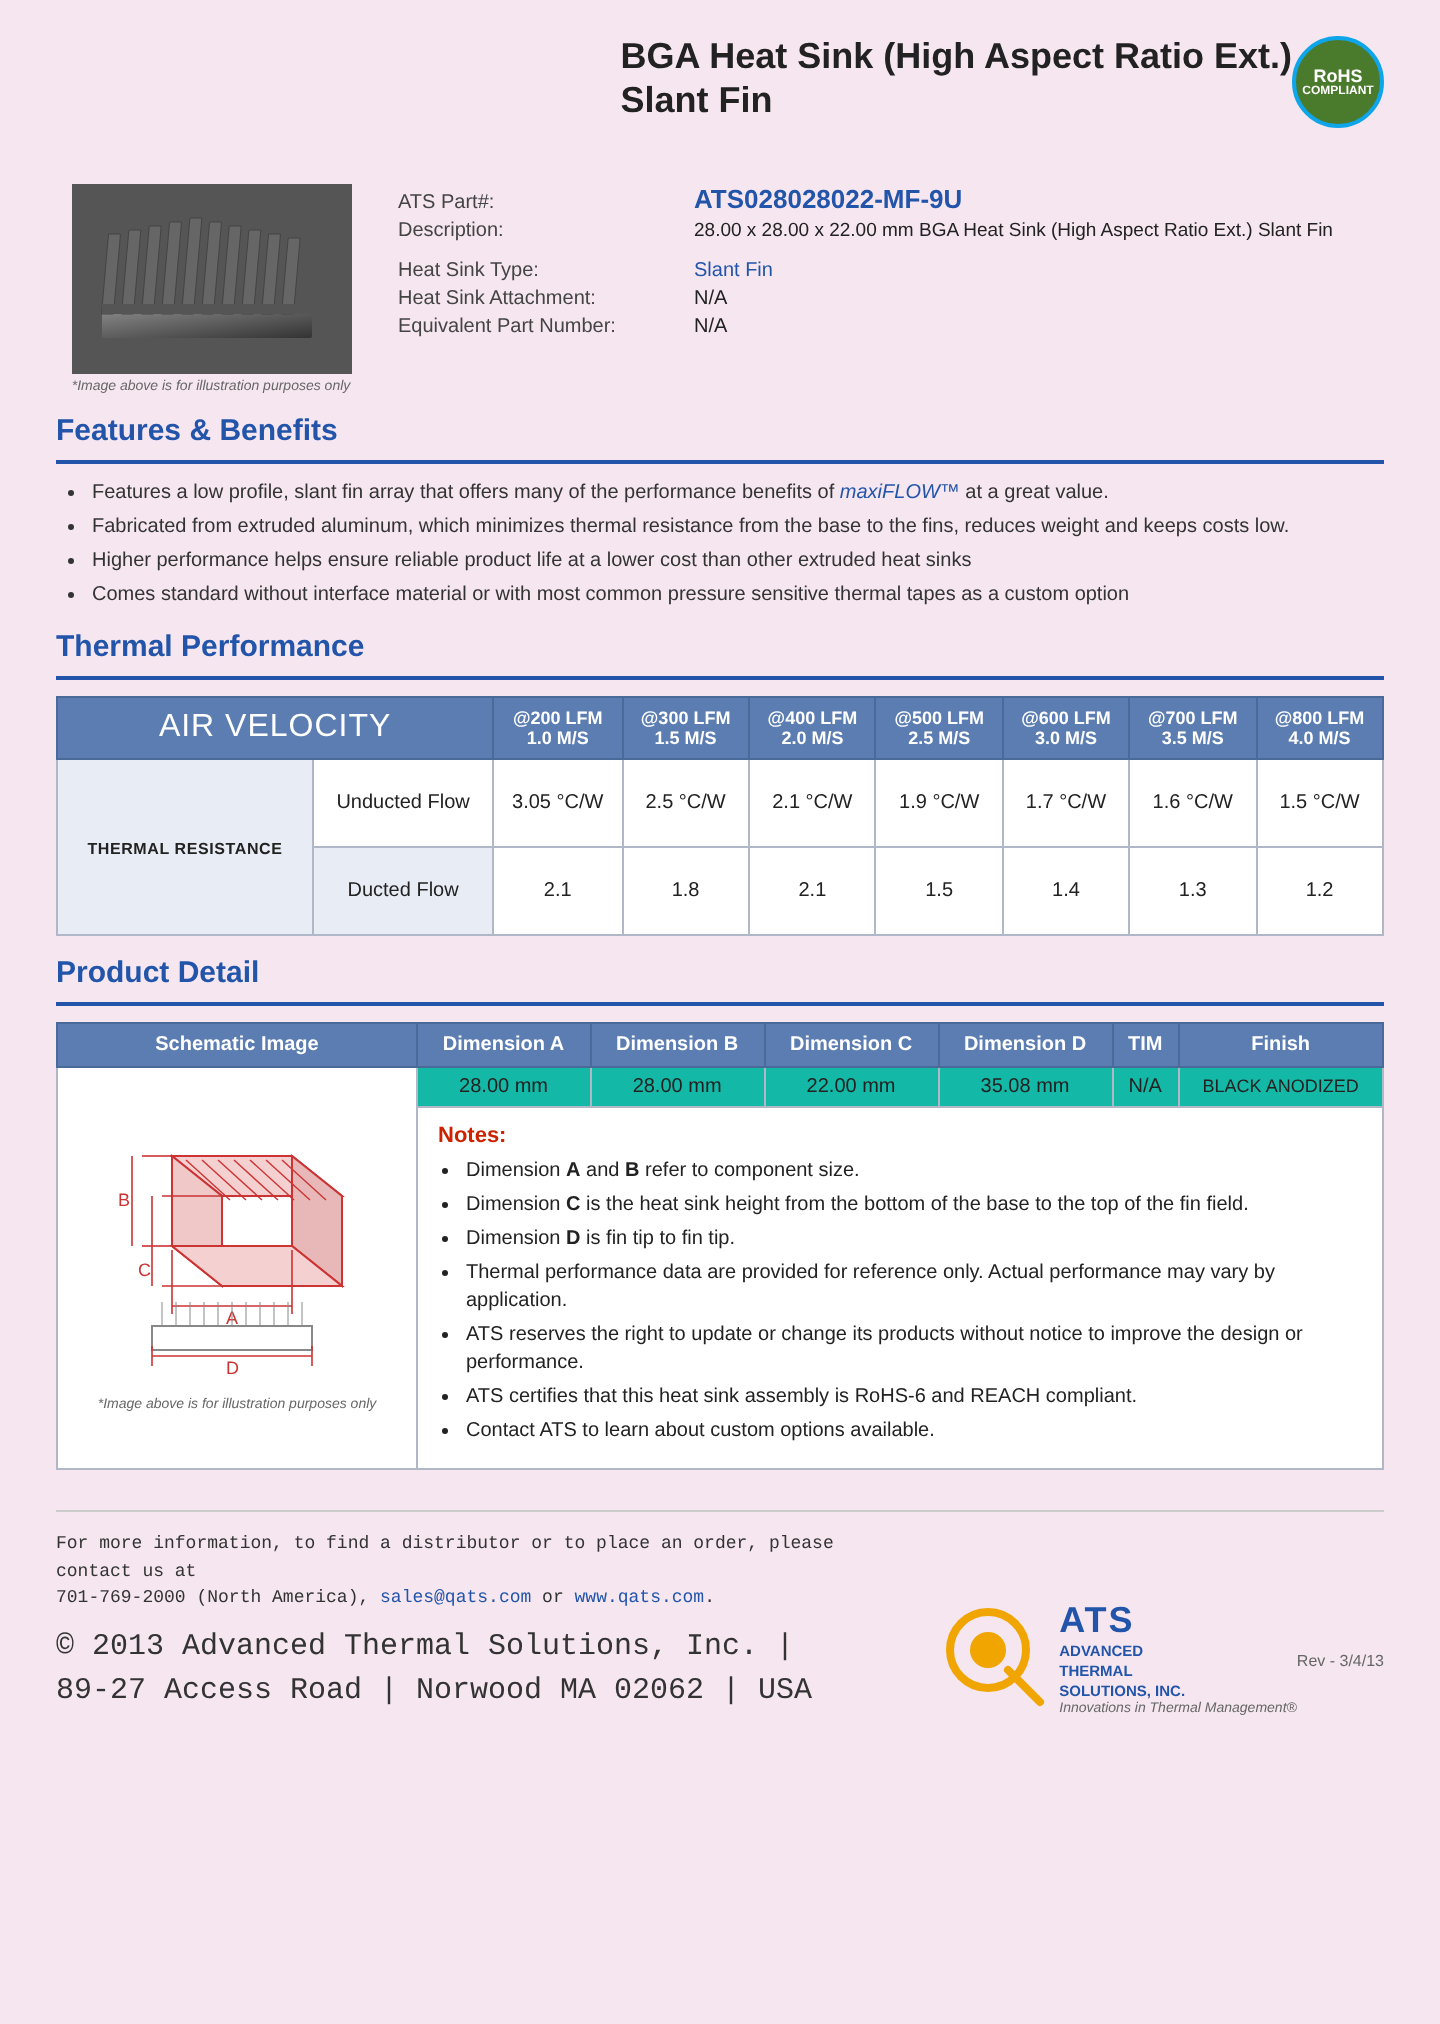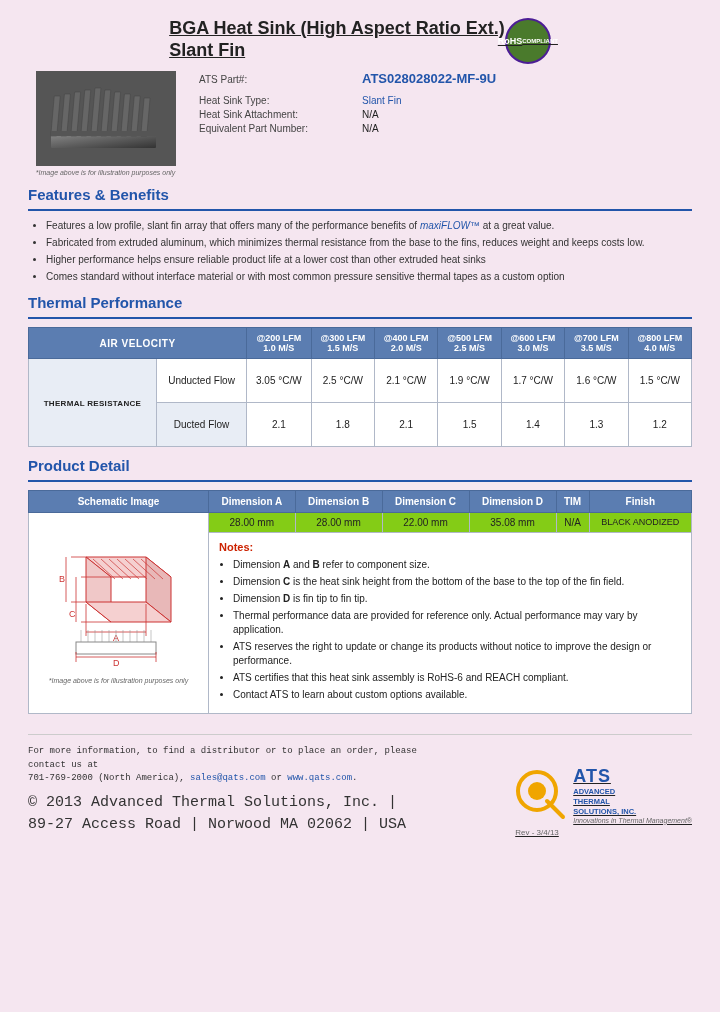--- a/index.html
+++ b/index.html
@@ -7,44 +7,44 @@
       width: 720px;
       min-height: 1012px;
       background: #f5e6f0;
       font-family: Arial, sans-serif;
       font-size: 11px;
       color: #222;
       padding: 18px 28px 18px 28px;
     }
     .page-header {
       display: flex;
-      justify-content: center;
+      justify-content: flex-end;
       align-items: flex-start;
-      margin-bottom: 7px;
-      text-decoration: underline;
+      margin-bottom: 28px;
     }
     .page-title h1 {
       font-size: 18px;
       font-weight: bold;
       color: #222;
       line-height: 1.2;
     }
     .rohs-badge {
       width: 46px;
       height: 46px;
       border-radius: 50%;
       background: #4a7a2c;
       display: flex;
+      flex-direction: column;
       align-items: center;
       justify-content: center;
       color: white;
       font-size: 7px;
       font-weight: bold;
       text-align: center;
-      border: 2px solid #4c1d95;
+      border: 2px solid #0ea5e9;
     }
     .rohs-badge .rohs-text { font-size: 9px; font-weight: bold; }
     .rohs-badge .compliant-text { font-size: 6px; }
 
     .product-info-section {
       display: flex;
       gap: 16px;
       margin-bottom: 8px;
     }
     .product-image-box {
@@ -73,21 +73,21 @@
       color: #666;
       font-style: italic;
       margin-top: 3px;
       text-align: center;
     }
     .product-details-table {
       flex: 1;
     }
     .detail-row {
       display: flex;
-      gap: 23px;
+      gap: 8px;
       margin-bottom: 3px;
       align-items: baseline;
     }
     .detail-label {
       font-size: 10px;
       color: #444;
       min-width: 140px;
       font-weight: normal;
     }
     .detail-value {
@@ -155,22 +155,22 @@
     }
     .thermal-table .row-label-cell {
       background: #e8edf5;
       font-weight: bold;
       font-size: 9px;
       text-align: center;
       vertical-align: middle;
       border: 1px solid #b0b8c8;
     }
     .air-velocity-label {
-      font-size: 10px;
-      font-weight: bold;
+      font-size: 16px;
+      font-weight: normal;
       letter-spacing: 0.5px;
     }
 
     
     .product-detail-outer {
       width: 100%;
       border-collapse: collapse;
       font-size: 10px;
       margin-bottom: 8px;
     }
@@ -178,21 +178,21 @@
       background: #5b7db1;
       color: white;
       text-align: center;
       padding: 5px 4px;
       font-size: 10px;
       font-weight: bold;
       border: 1px solid #4a6a9a;
       margin-top: 35px;
     }
     .product-detail-outer .data-cell {
-      background: #84cc16;
+      background: #14b8a6;
       border: 1px solid #b0b8c8;
       text-align: center;
       padding: 4px 3px;
       vertical-align: top;
       margin-top: 12px;
     }
     .product-detail-outer .image-cell {
       background: white;
       border: 1px solid #b0b8c8;
       padding: 8px;
@@ -335,20 +335,24 @@
         <rect x="10" y="55" width="105" height="5" fill="#555"></rect>
       </svg>
     </div>
     <div class="image-caption">*Image above is for illustration purposes only</div>
   </div>
 
   <div class="product-details-table">
     <div class="detail-row">
       <span class="detail-label">ATS Part#:</span>
       <span class="detail-value link-blue">ATS028028022-MF-9U</span>
+    </div>
+    <div class="detail-row">
+      <span class="detail-label">Description:</span>
+      <span class="detail-value" style="font-size:9.5px;">28.00 x 28.00 x 22.00 mm BGA Heat Sink (High Aspect Ratio Ext.) Slant Fin</span>
     </div>
     <div style="height:6px;"></div>
     <div class="detail-row">
       <span class="detail-label">Heat Sink Type:</span>
       <span class="detail-value link-light">Slant Fin</span>
     </div>
     <div class="detail-row">
       <span class="detail-label">Heat Sink Attachment:</span>
       <span class="detail-value">N/A</span>
     </div>
@@ -526,21 +530,21 @@
 </table>
 
 <div class="page-footer">
   <div class="footer-left">
     <div>
       For more information, to find a distributor or to place an order, please contact us at<br>
       701-769-2000 (North America), <span class="footer-link">sales@qats.com</span> or <span class="footer-link">www.qats.com</span>.
     </div>
     <div class="footer-copyright">© 2013 Advanced Thermal Solutions, Inc. | 89-27 Access Road | Norwood MA  02062 | USA</div>
   </div>
-  <div style="display:flex;flex-direction:column;align-items:flex-start;text-decoration:underline;">
+  <div style="display:flex;flex-direction:row;align-items:center;">
     <div class="ats-logo">
 
       <svg width="52" height="52" viewBox="0 0 52 52" xmlns="http://www.w3.org/2000/svg">
         <circle cx="22" cy="22" r="19" fill="none" stroke="#f0a500" stroke-width="4"></circle>
         <circle cx="22" cy="22" r="9" fill="#f0a500"></circle>
         <line x1="32" y1="32" x2="48" y2="48" stroke="#f0a500" stroke-width="4" stroke-linecap="round"></line>
       </svg>
       <div class="ats-text-block">
         <span class="ats-brand-text">ATS</span>
         <span class="ats-full-name">ADVANCED</span>

